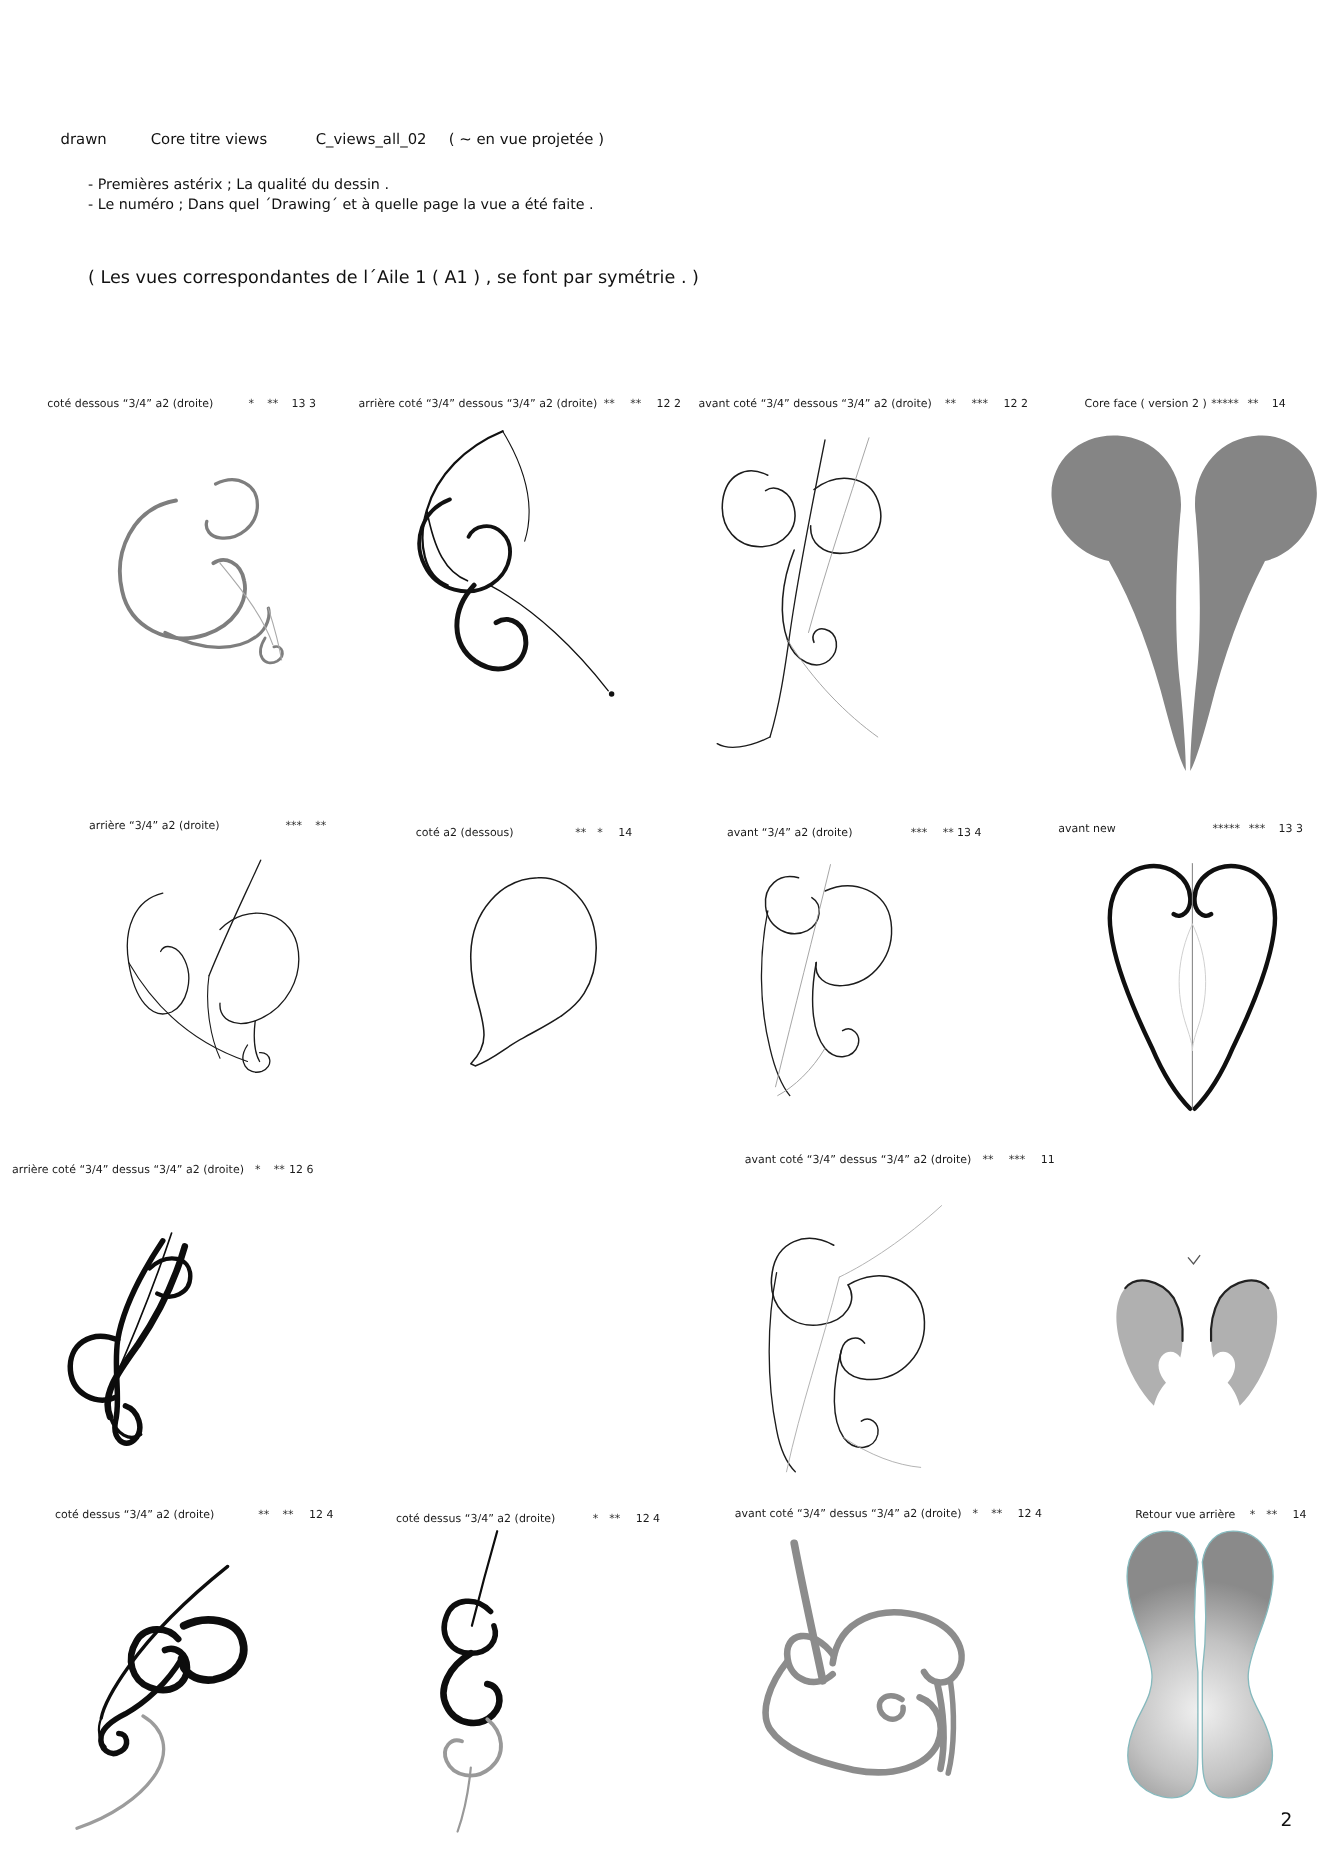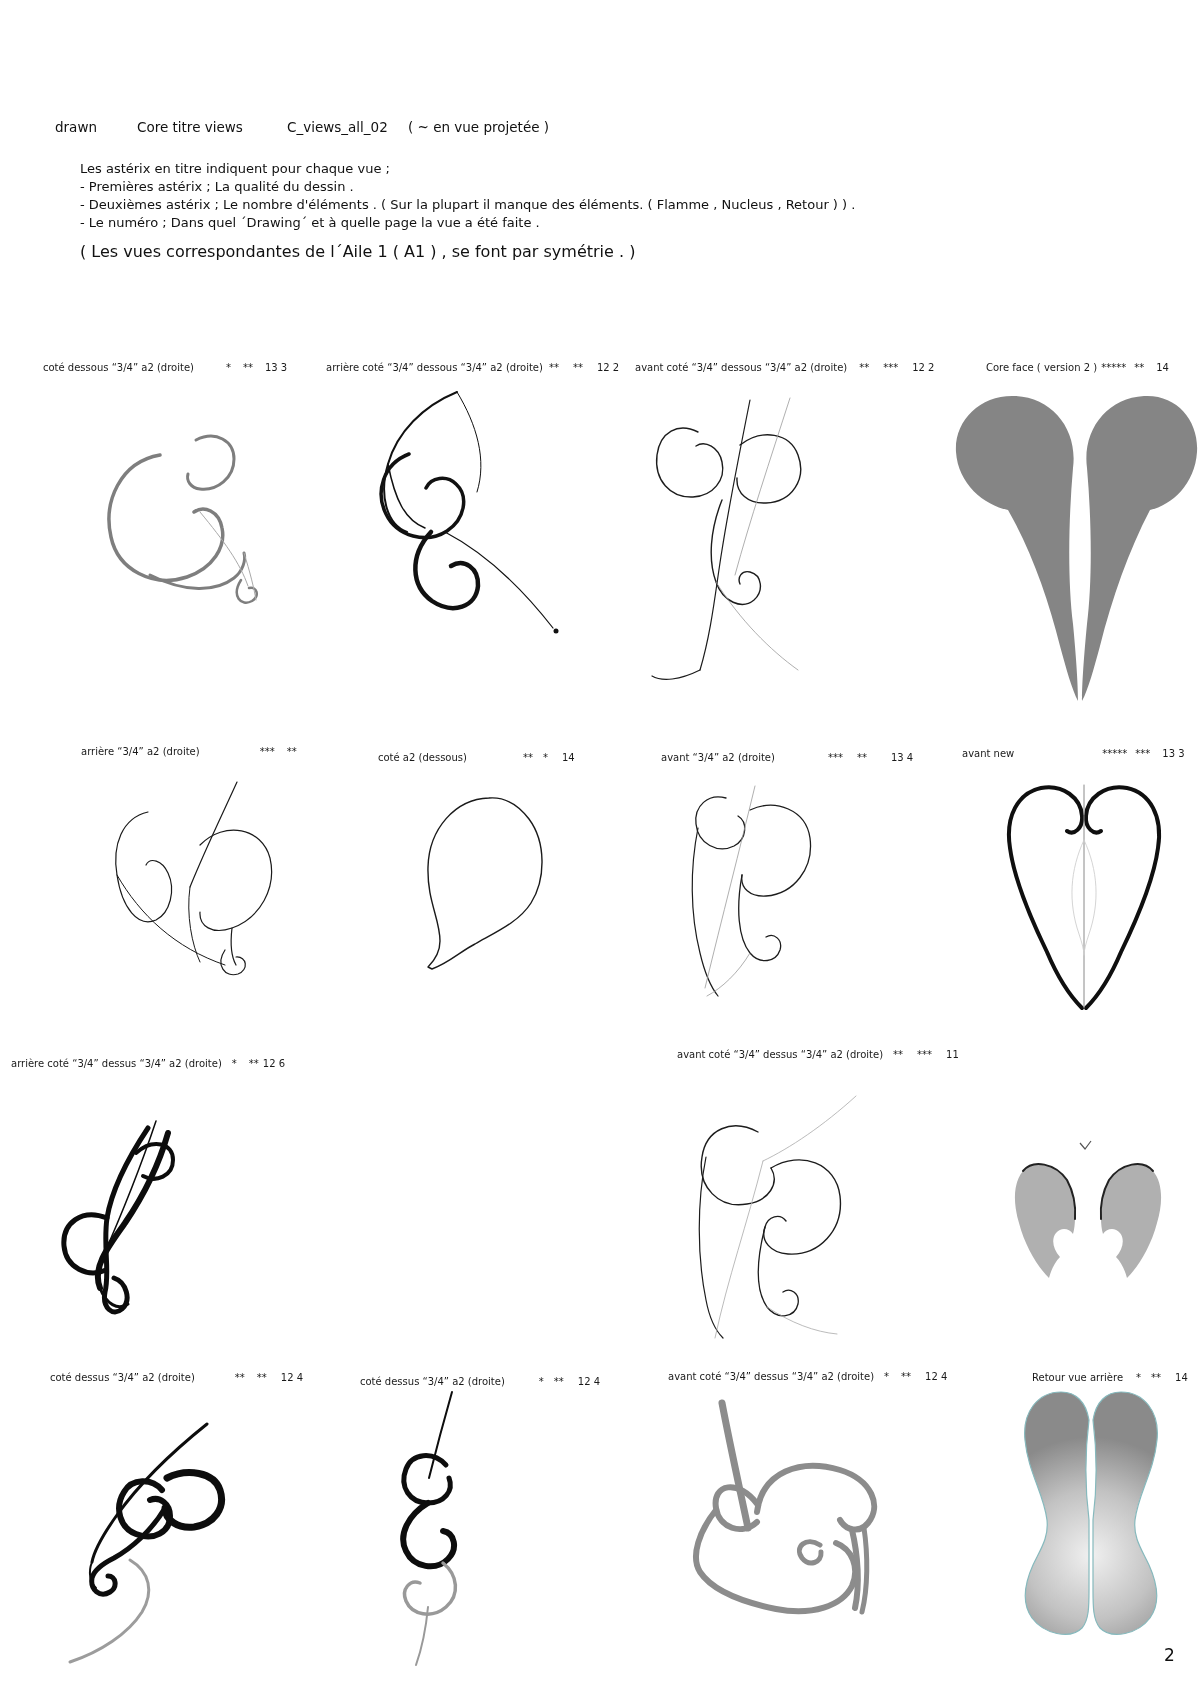--- a/index.html
+++ b/index.html
@@ -17,23 +17,21 @@
 </style>
 </head>
 <body>
 
 <span class="hdr-item" style="left:55px">drawn</span>
 <span class="hdr-item" style="left:137px">Core titre views</span>
 <span class="hdr-item" style="left:287px">C_views_all_02</span>
 <span class="hdr-item" style="left:408px">( ~ en vue projetée )</span>
 
 <div class="intro">
-  <div>Les astérix en titre indiquent pour chaque vue ;</div>
   <div>- Premières astérix ; La qualité du dessin .</div>
-  <div>- Deuxièmes astérix ; Le nombre d'éléments . ( Sur la plupart il manque des éléments. ( Flamme , Nucleus , Retour ) ) .</div>
   <div>- Le numéro ; Dans quel ´Drawing´ et à quelle page la vue a été faite .</div>
 </div>
 <div class="intro-note">( Les vues correspondantes de l´Aile 1 ( A1 ) , se font par symétrie . )</div>
 
 <div class="cap" style="left:43px;top:362px">
   <span>coté dessous “3/4” a2 (droite)</span><span class="st" style="margin-left:32px">*</span><span class="st" style="margin-left:12px">**</span><span class="st" style="margin-left:12px">13 3</span>
 </div>
 <div class="cap" style="left:326px;top:362px">
   <span>arrière coté “3/4” dessous “3/4” a2 (droite)</span><span class="st" style="margin-left:6px">**</span><span class="st" style="margin-left:14px">**</span><span class="st" style="margin-left:14px">12 2</span>
 </div>
@@ -43,21 +41,21 @@
 <div class="cap" style="left:986px;top:362px">
   <span>Core face ( version 2 )</span><span class="st" style="margin-left:4px">*****</span><span class="st" style="margin-left:8px">**</span><span class="st" style="margin-left:12px">14</span>
 </div>
 <div class="cap" style="left:81px;top:746px">
   <span>arrière “3/4” a2 (droite)</span><span class="st" style="margin-left:60px">***</span><span class="st" style="margin-left:12px">**</span><span class="st"></span>
 </div>
 <div class="cap" style="left:378px;top:752px">
   <span>coté a2 (dessous)</span><span class="st" style="margin-left:56px">**</span><span class="st" style="margin-left:10px">*</span><span class="st" style="margin-left:14px">14</span>
 </div>
 <div class="cap" style="left:661px;top:752px">
-  <span>avant “3/4” a2 (droite)</span><span class="st" style="margin-left:53px">***</span><span class="st" style="margin-left:14px">**</span><span class="st" style="margin-left:24px">13 4</span>
+  <span>avant “3/4” a2 (droite)</span><span class="st" style="margin-left:53px">***</span><span class="st" style="margin-left:14px">**</span><span class="st" style="margin-left:3px">13 4</span>
 </div>
 <div class="cap" style="left:962px;top:748px">
   <span>avant new</span><span class="st" style="margin-left:88px">*****</span><span class="st" style="margin-left:8px">***</span><span class="st" style="margin-left:12px">13 3</span>
 </div>
 <div class="cap" style="left:11px;top:1058px">
   <span>arrière coté “3/4” dessus “3/4” a2 (droite)</span><span class="st" style="margin-left:10px">*</span><span class="st" style="margin-left:12px">**</span><span class="st" style="margin-left:4px">12 6</span>
 </div>
 <div class="cap" style="left:677px;top:1049px">
   <span>avant coté “3/4” dessus “3/4” a2 (droite)</span><span class="st" style="margin-left:10px">**</span><span class="st" style="margin-left:14px">***</span><span class="st" style="margin-left:14px">11</span>
 </div>

